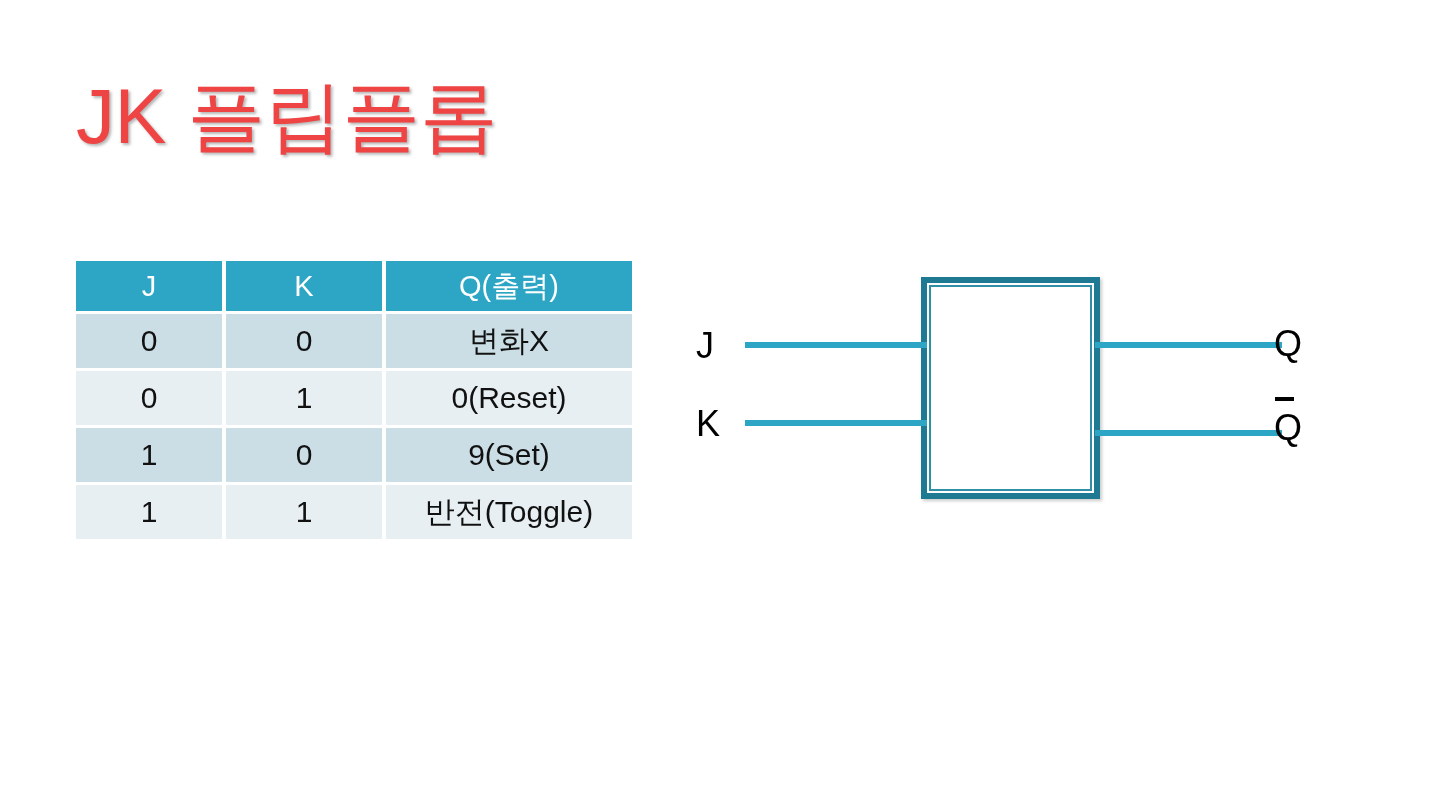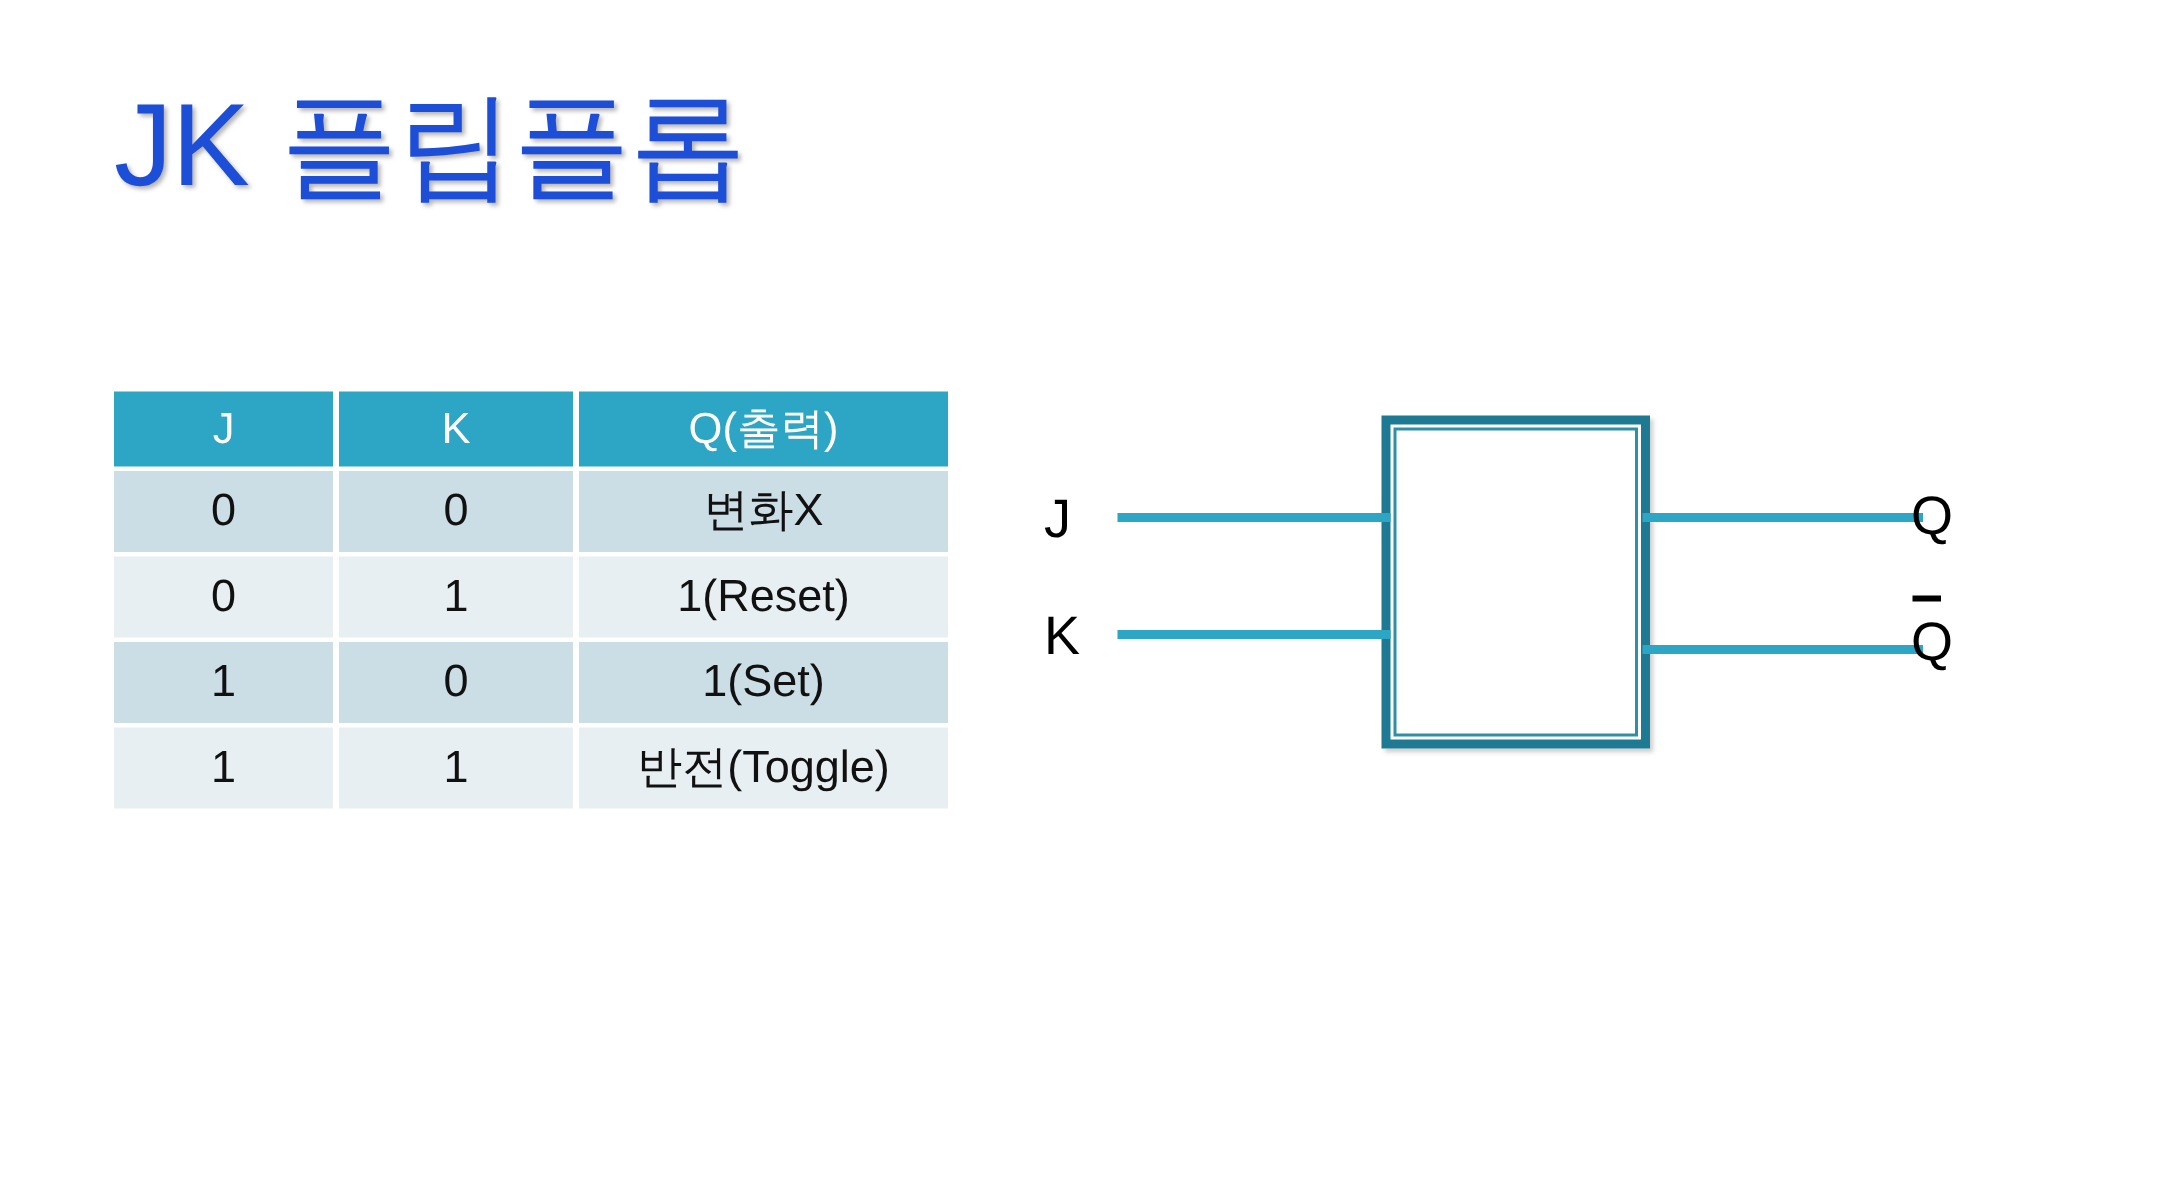--- a/index.html
+++ b/index.html
@@ -20,25 +20,25 @@
   .slide {
     position: absolute;
     inset: 0;
     background: #ffffff;
   }
 
   
   .slide-title {
     position: absolute;
     left: 76px;
-    top: 56px;
+    top: 76px;
     font-size: 78px;
     font-weight: 400;
     line-height: 1.05;
-    color: #1d4ed8;
+    color: #ef4444;
     letter-spacing: -0.5px;
     white-space: nowrap;
     text-shadow: 2px 2px 3px rgba(120,120,120,0.55);
   }
 
   
   .truth-table {
     position: absolute;
     left: 72px;
     top: 258px;
@@ -175,26 +175,26 @@
     </thead>
     <tbody>
       <tr class="row-dark">
         <td>0</td>
         <td>0</td>
         <td>변화X</td>
       </tr>
       <tr class="row-light">
         <td>0</td>
         <td>1</td>
-        <td>1(Reset)</td>
+        <td>0(Reset)</td>
       </tr>
       <tr class="row-dark">
         <td>1</td>
         <td>0</td>
-        <td>1(Set)</td>
+        <td>9(Set)</td>
       </tr>
       <tr class="row-light">
         <td>1</td>
         <td>1</td>
         <td>반전(Toggle)</td>
       </tr>
     </tbody>
   </table>
 
   <div class="diagram">

